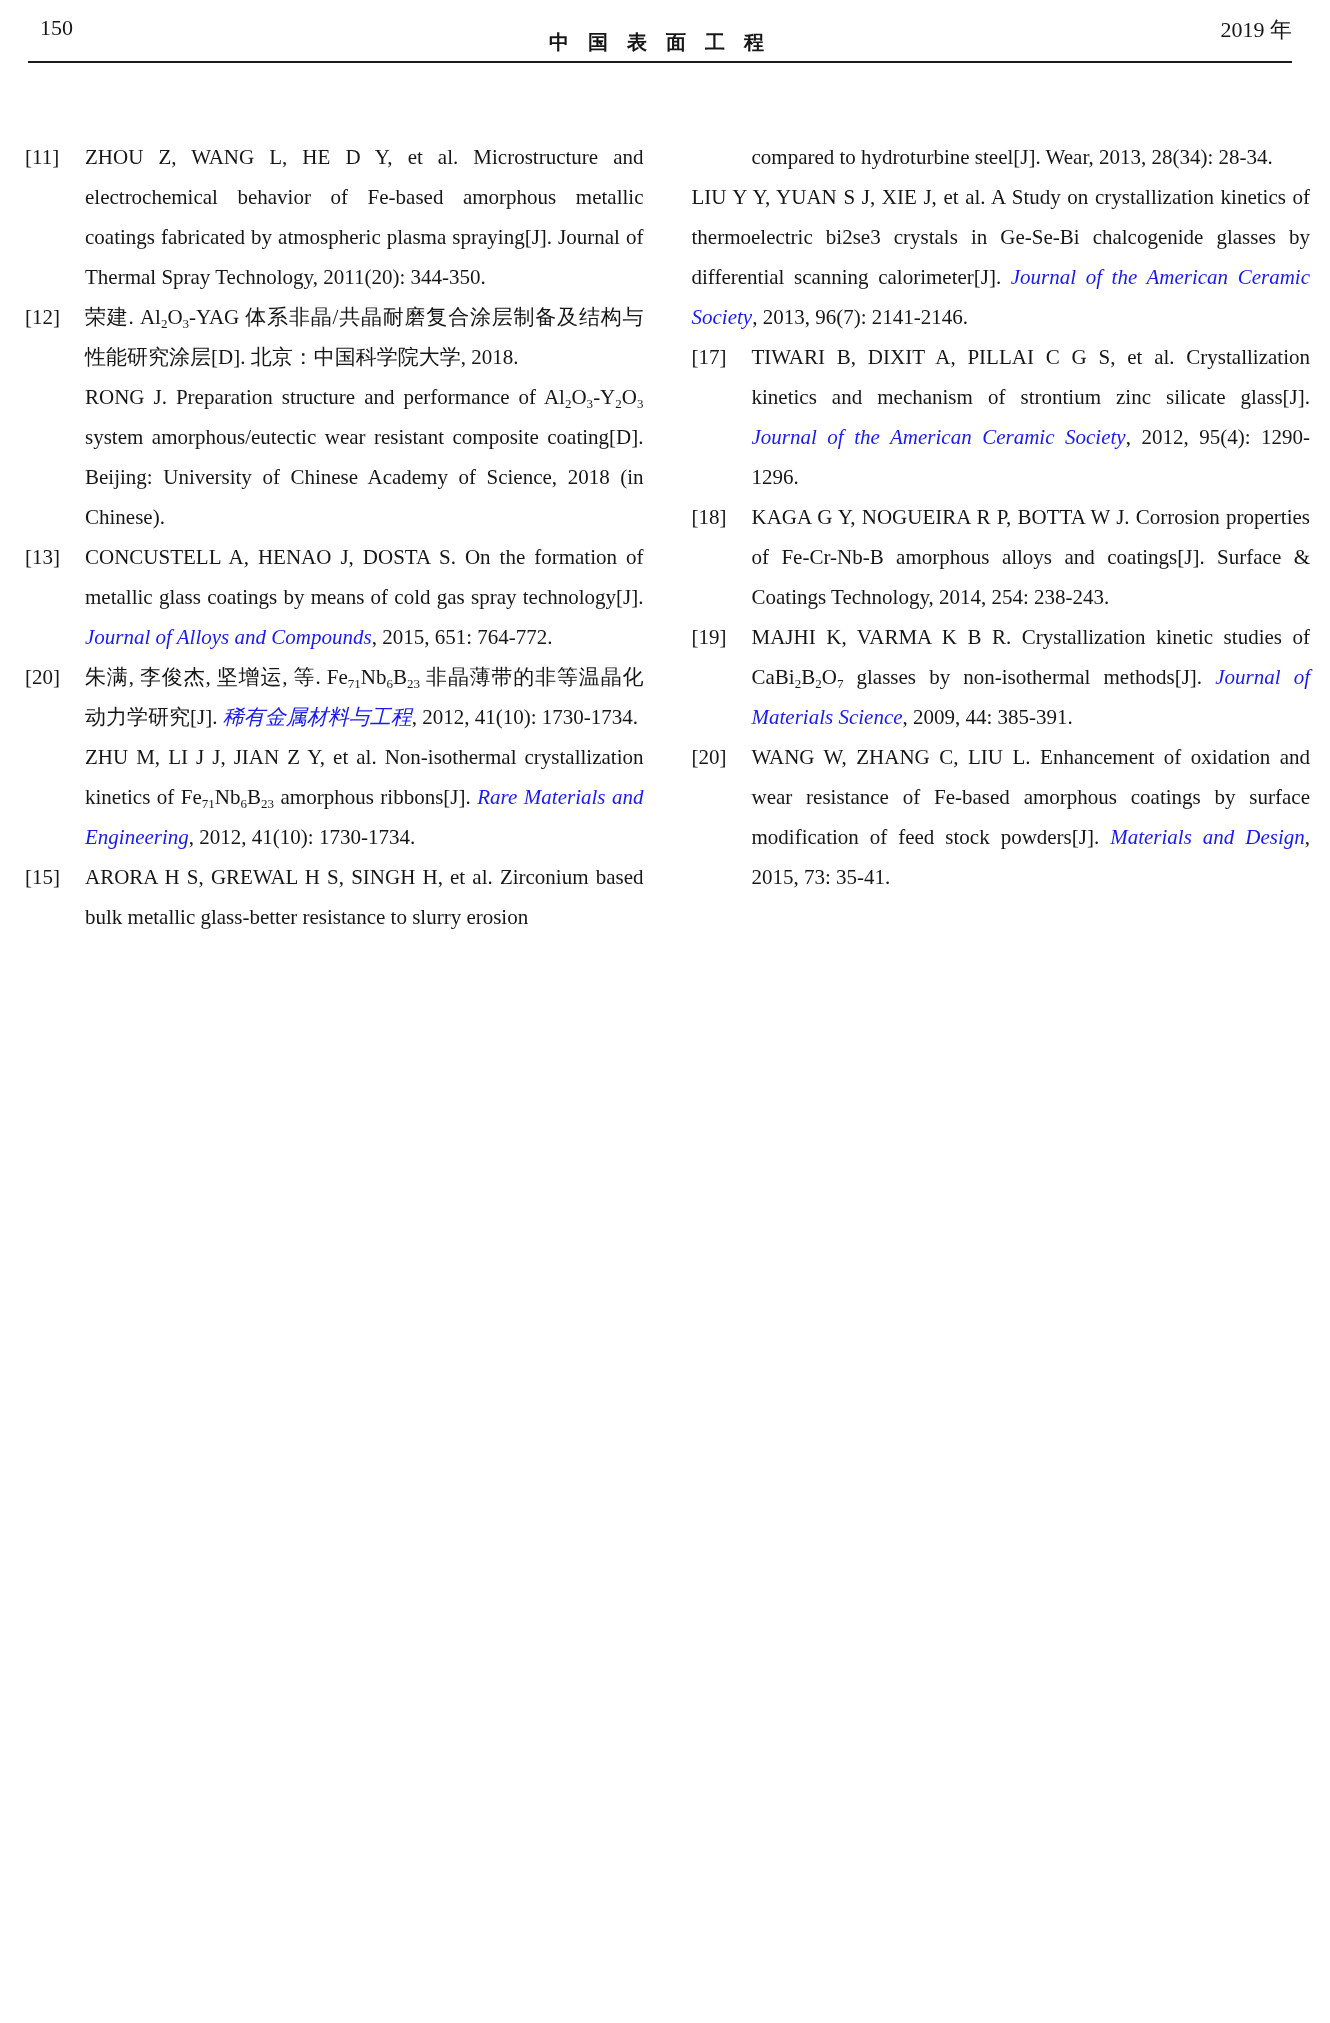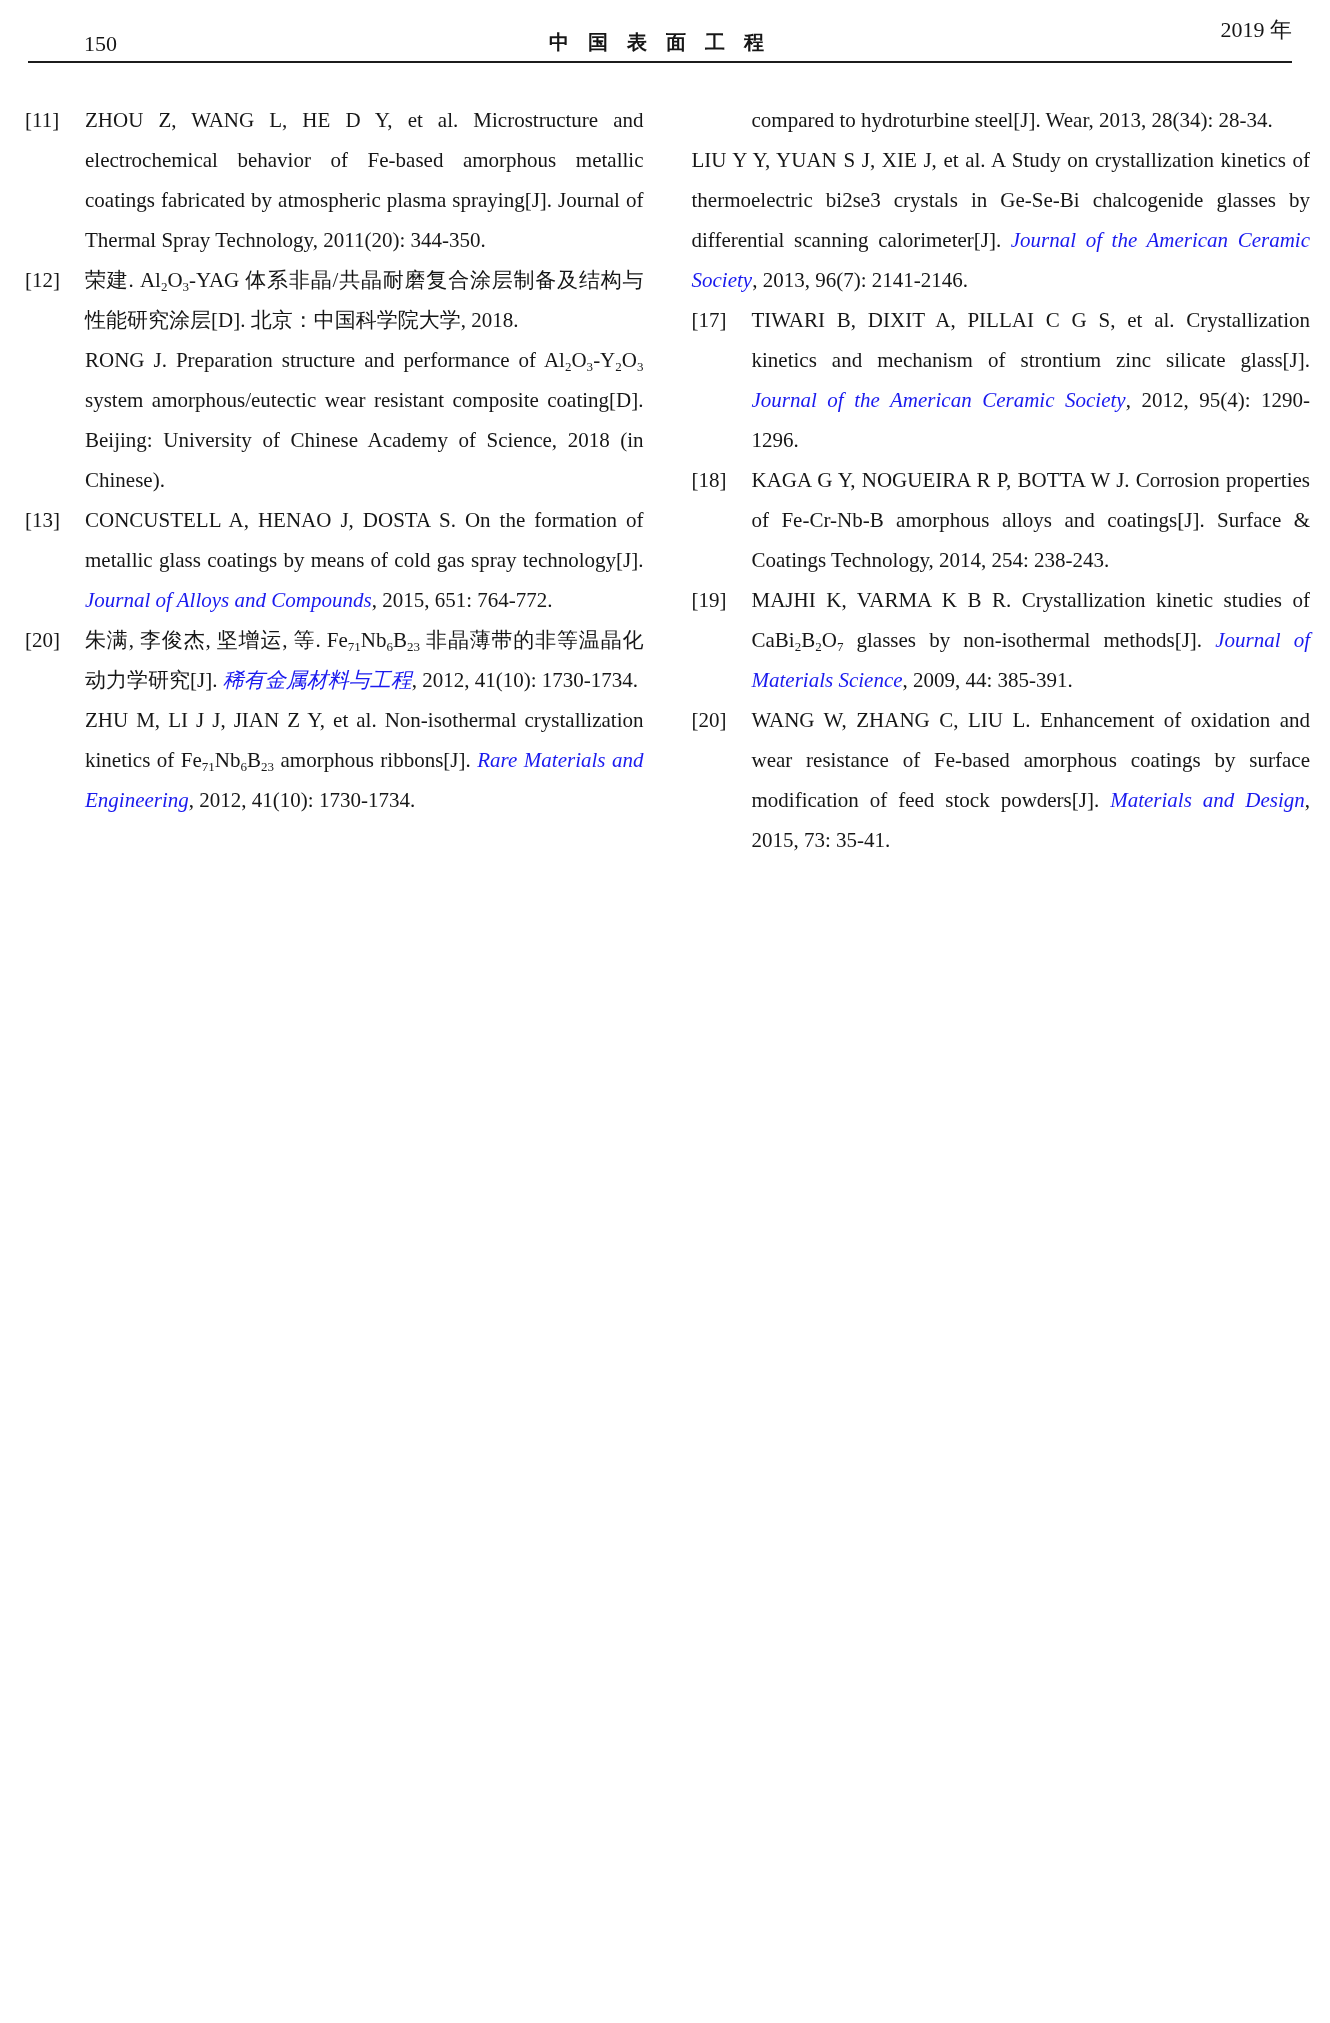--- a/index.html
+++ b/index.html
@@ -23,43 +23,42 @@
   .header-row {
     position: relative;
     margin: 0 38px 0 28px;
     height: 61px;
     border-bottom: 2px solid #1c1c1c;
     font-size: 22px;
   }
   .page-number {
     position: absolute;
     left: 12px;
-    bottom: 4px;
-    margin-left: 44px;
+    bottom: 20px;
   }
   .journal-title {
     position: absolute;
     left: 50%;
     transform: translateX(-50%);
     bottom: 5px;
     font-weight: bold;
     font-size: 20px;
     letter-spacing: 7px;
     white-space: nowrap;
   }
   .header-year {
     position: absolute;
     right: 0;
     bottom: 16px;
   }
   
   .columns {
     display: flex;
     gap: 48px;
-    padding: 37px 20px 0 25px;
+    padding: 74px 20px 0 25px;
     box-sizing: border-box;
   }
   .col {
     flex: 1 1 0;
     min-width: 0;
   }
   .ref-item {
     display: flex;
     font-size: 21px;
     line-height: 40px;
@@ -119,20 +118,26 @@
             <div class="ref-para"><span>CONCUSTELL A, HENAO J, DOSTA S. On the formation of metallic glass coatings by means of cold gas spray technology[J]. </span><span class="ref-link">Journal of Alloys and Compounds</span><span>, 2015, 651: 764-772.</span></div>
           </div>
         </div>
         <div class="ref-item">
           <div class="ref-id">[20]</div>
           <div class="ref-body">
             <div class="ref-para"><span>朱满, 李俊杰, 坚增运, 等. Fe</span><sub class="chem">71</sub><span>Nb</span><sub class="chem">6</sub><span>B</span><sub class="chem">23</sub><span> 非晶薄带的非等温晶化动力学研究[J]. </span><span class="ref-link">稀有金属材料与工程</span><span>, 2012, 41(10): 1730-1734.</span></div>
             <div class="ref-para"><span>ZHU M, LI J J, JIAN Z Y, et al. Non-isothermal crystallization kinetics of Fe</span><sub class="chem">71</sub><span>Nb</span><sub class="chem">6</sub><span>B</span><sub class="chem">23</sub><span> amorphous ribbons[J]. </span><span class="ref-link">Rare Materials and Engineering</span><span>, 2012, 41(10): 1730-1734.</span></div>
           </div>
         </div>
+        <div class="ref-item">
+          <div class="ref-id">[15]</div>
+          <div class="ref-body">
+            <div class="ref-para"><span>ARORA H S, GREWAL H S, SINGH H, et al. Zirconium based bulk metallic glass-better resistance to slurry erosion</span></div>
+          </div>
+        </div>
       </section>
     <section class="col" id="col-right">
         <div class="ref-item">
           <div class="ref-id"></div>
           <div class="ref-body">
             <div class="ref-para"><span>compared to hydroturbine steel[J]. Wear, 2013, 28(34): 28-34.</span></div>
           </div>
         </div>
         <div class="ref-item">
           <div class="ref-body">

